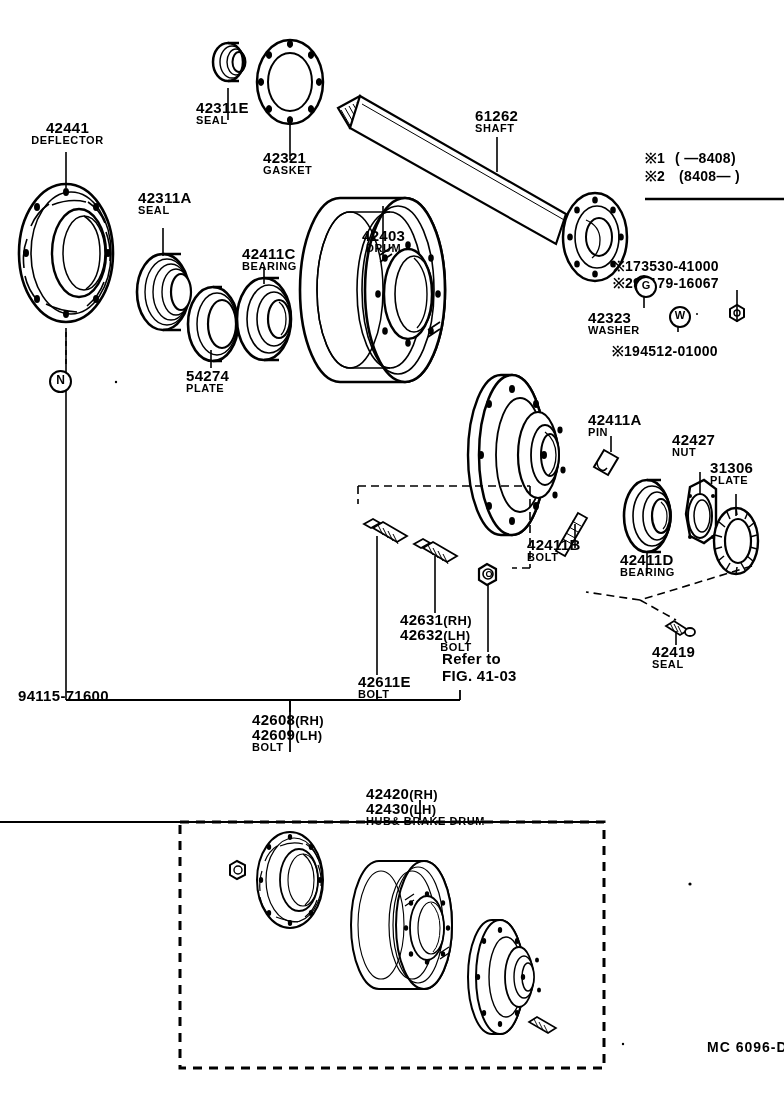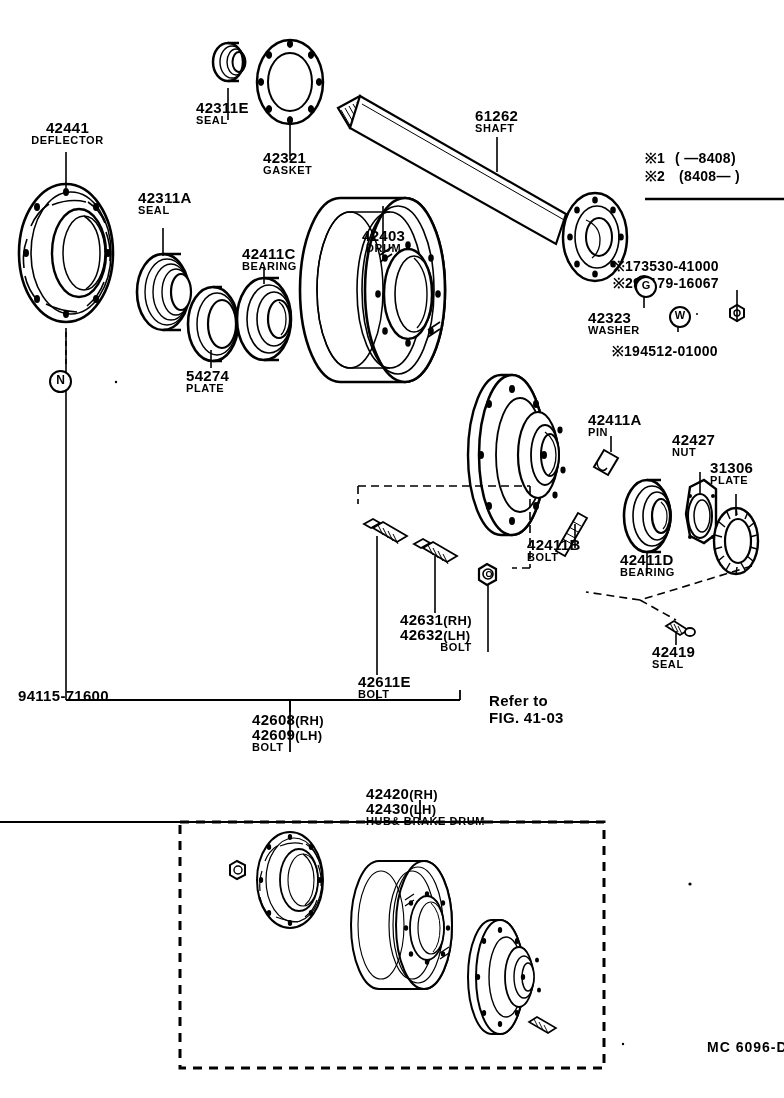--- a/index.html
+++ b/index.html
@@ -551,21 +551,21 @@
     <span class="num">42420</span>
     <span class="sub">(RH)</span>
   </div>
   <div class="row">
     <span class="num">42430</span>
     <span class="sub">(LH)</span>
   </div>
   <div class="nam">HUB&amp; BRAKE DRUM</div>
 </div>
 
-<div class="lbl" style="left:489px;top:650px;line-height:1.15;margin-top:42px;">
+<div class="lbl" style="left:442px;top:650px;line-height:1.15;">
   <div class="num">Refer to</div>
   <div class="num">FIG. 41-03</div>
 </div>
 
 <div class="lbl num" style="left:18px;top:688px;">94115-71600</div>
 
 <div class="lbl" style="left:645px;top:150px;line-height:1.25;">
   <div class="row">
     <span class="note">※1</span>
     <span class="note" style="margin-left:10px;">(        —8408)</span>

